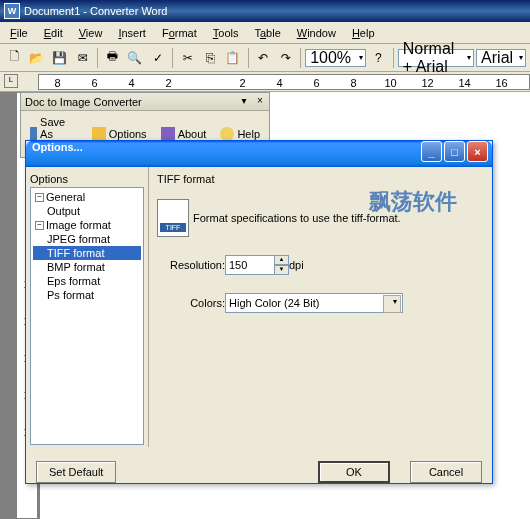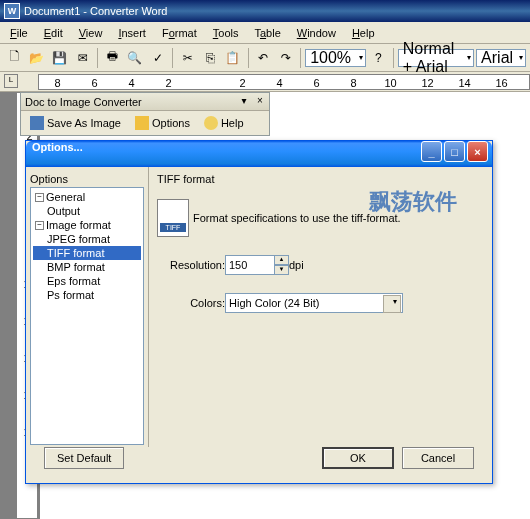--- a/index.html
+++ b/index.html
@@ -54,21 +54,21 @@
 .tiff-icon::before{content:"TIFF";position:absolute;bottom:4px;left:2px;right:2px;background:#3060a0;color:#fff;font-size:7px;text-align:center;padding:1px 0}
 .watermark{position:absolute;color:#4a7ab8;font-size:22px;font-weight:bold;left:220px;top:20px;opacity:.9;font-family:"SimSun",serif}
 .field-row{display:flex;align-items:center;margin-top:18px;gap:0}
 .field-row label{width:68px;text-align:right}
 .num-input{border:1px solid #7f9db9;background:#fff;width:50px;height:20px;padding:0 3px;display:flex;align-items:center}
 .spinner{width:15px;height:20px;display:flex;flex-direction:column;margin-left:-1px}
 .spinner span{flex:1;border:1px solid #7f9db9;background:#ece9d8;font-size:6px;text-align:center;line-height:1}
 .combo{border:1px solid #7f9db9;background:#fff;height:20px;width:178px;padding:0 3px;display:flex;align-items:center;position:relative}
 .combo::after{content:"";position:absolute;right:1px;top:1px;width:16px;height:16px;background:#ece9d8;border:1px solid #aca899}
 .combo::before{content:"▾";position:absolute;right:5px;top:3px;font-size:8px;z-index:1}
-.dlg-footer{height:36px;border-top:0;display:flex;align-items:flex-start;padding:0 18px;gap:8px}
+.dlg-footer{height:36px;border-top:0;display:flex;align-items:flex-end;padding:0 10px;gap:20px}
 .dlg-footer .spacer{flex:1}
 .btn{border:1px solid #808080;background:#ece9d8;height:22px;padding:0 12px;min-width:72px;box-shadow:1px 1px 0 #fff inset}
 .btn.default{border:2px solid #404040}
 .right-panel{position:relative;border-left:1px solid #aca899;height:100%}
 </style>
 </head>
 <body>
 
 <div class="title-bar">
   <span class="icon">W</span>
@@ -157,20 +157,24 @@
   <div class="conv-btns">
     <div class="conv-btn">
         <span class="ci ci-save"></span>
         <span>Save As Image</span>
       </div>
     <div class="conv-btn">
         <span class="ci ci-opt"></span>
         <span>Options</span>
       </div>
     <div class="conv-btn">
+        <span class="ci ci-about"></span>
+        <span>About</span>
+      </div>
+    <div class="conv-btn">
         <span class="ci ci-help"></span>
         <span>Help</span>
       </div>
   </div>
 </div>
 
 <div class="dialog">
   <div class="dlg-title">
     <span>Options...</span>
     <div class="dlg-ctrls">

